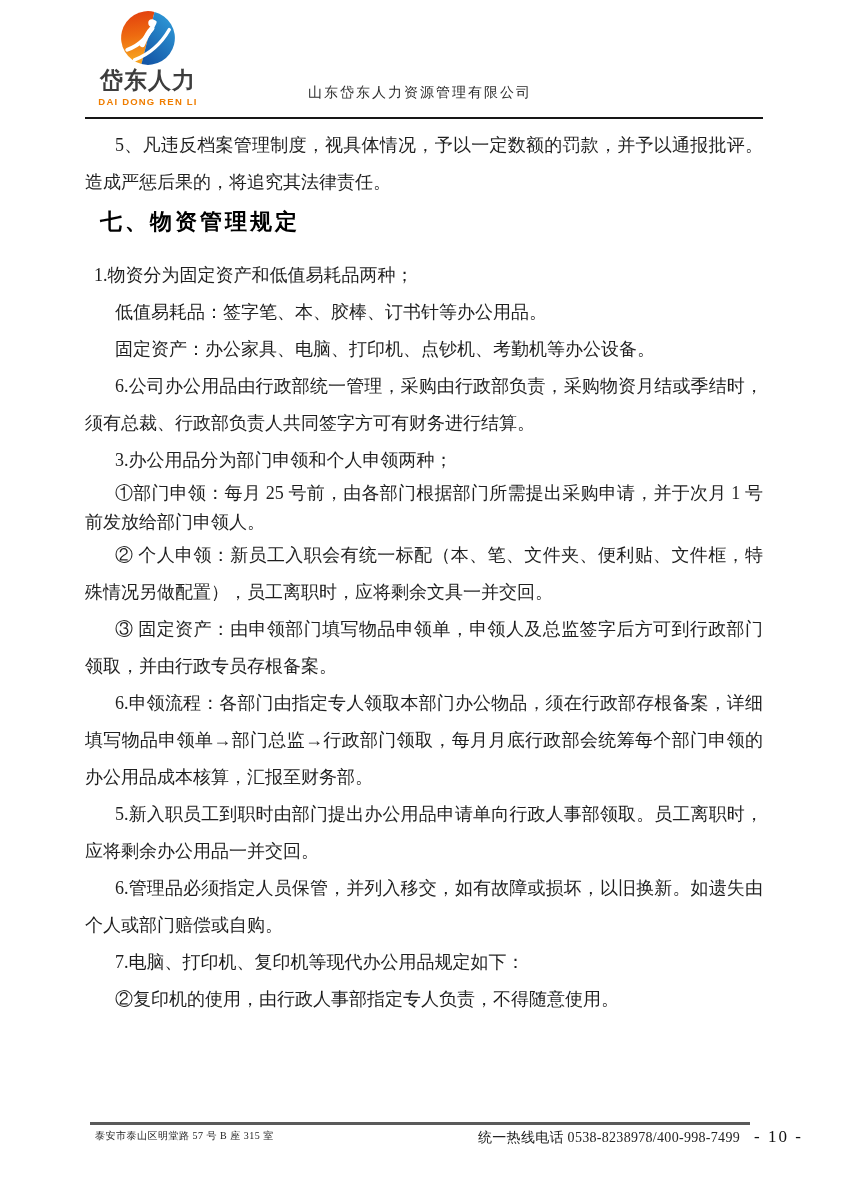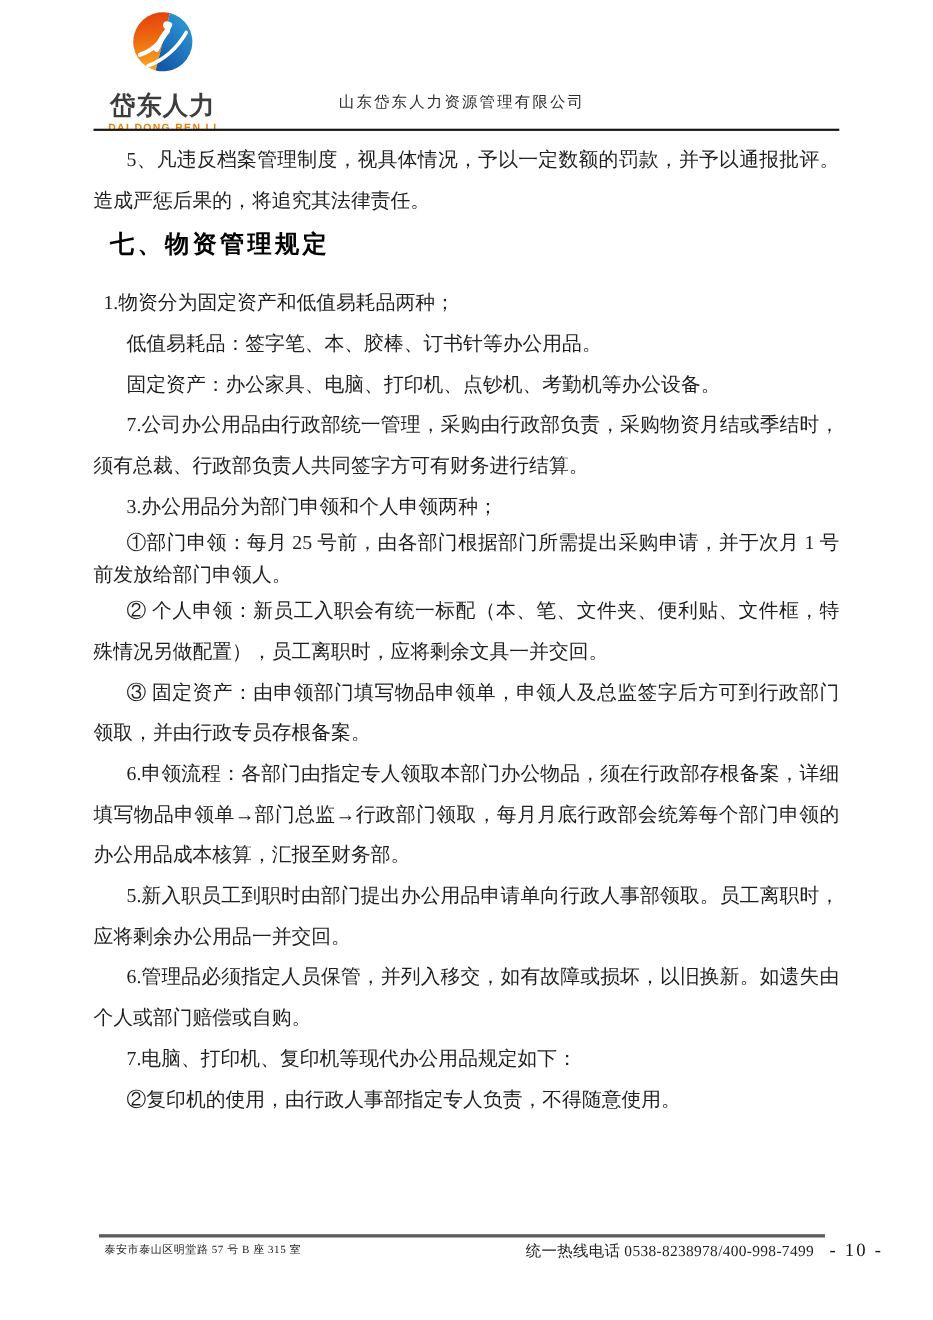--- a/index.html
+++ b/index.html
@@ -15,22 +15,22 @@
   .page { position: absolute; inset: 0; background: #fff; }
 
   
   .logo-block {
     position: absolute; left: 98px; top: 10px; width: 100px;
     text-align: center;
   }
   .logo-mark { width: 56px; height: 56px; display: block; margin: 0 auto; }
   .logo-cn {
     font-size: 23px; font-weight: 700; color: #3d3d3d;
-    letter-spacing: 1px; line-height: 1.15; margin-top: 18px;
-    font-family: Liberation Serif, serif;
+    letter-spacing: 1px; line-height: 1.15; margin-top: 3px;
+    font-family: Liberation Mono, monospace;
     white-space: nowrap;
   }
   .logo-en {
     font-size: 9.5px; font-weight: 700; color: #ef7d00;
     letter-spacing: 1.2px; white-space: nowrap; margin-top: 1px;
     font-family: "Liberation Sans", "DejaVu Sans", sans-serif;
   }
   .company-name {
     position: absolute; top: 84px; left: 308px;
     font-size: 14px; color: #2b2b2b; letter-spacing: 2px;
@@ -107,21 +107,21 @@
 
   <div class="company-name">山东岱东人力资源管理有限公司</div>
   <div class="header-rule"></div>
 
   <div class="doc">
     <p>5、凡违反档案管理制度，视具体情况，予以一定数额的罚款，并予以通报批评。造成严惩后果的，将追究其法律责任。</p>
     <h2>七、物资管理规定</h2>
     <p class="ind-sm">1.物资分为固定资产和低值易耗品两种；</p>
     <p>低值易耗品：签字笔、本、胶棒、订书针等办公用品。</p>
     <p>固定资产：办公家具、电脑、打印机、点钞机、考勤机等办公设备。</p>
-    <p>7.公司办公用品由行政部统一管理，采购由行政部负责，采购物资月结或季结时，须有总裁、行政部负责人共同签字方可有财务进行结算。</p>
+    <p>6.公司办公用品由行政部统一管理，采购由行政部负责，采购物资月结或季结时，须有总裁、行政部负责人共同签字方可有财务进行结算。</p>
     <p>3.办公用品分为部门申领和个人申领两种；</p>
     <p class="tight">①部门申领：每月 25 号前，由各部门根据部门所需提出采购申请，并于次月 1 号前发放给部门申领人。</p>
     <p>② 个人申领：新员工入职会有统一标配（本、笔、文件夹、便利贴、文件框，特殊情况另做配置），员工离职时，应将剩余文具一并交回。</p>
     <p>③ 固定资产：由申领部门填写物品申领单，申领人及总监签字后方可到行政部门领取，并由行政专员存根备案。</p>
     <p>6.申领流程：各部门由指定专人领取本部门办公物品，须在行政部存根备案，详细填写物品申领单→部门总监→行政部门领取，每月月底行政部会统筹每个部门申领的办公用品成本核算，汇报至财务部。</p>
     <p>5.新入职员工到职时由部门提出办公用品申请单向行政人事部领取。员工离职时，应将剩余办公用品一并交回。</p>
     <p>6.管理品必须指定人员保管，并列入移交，如有故障或损坏，以旧换新。如遗失由个人或部门赔偿或自购。</p>
     <p>7.电脑、打印机、复印机等现代办公用品规定如下：</p>
     <p>②复印机的使用，由行政人事部指定专人负责，不得随意使用。</p>
   </div>

